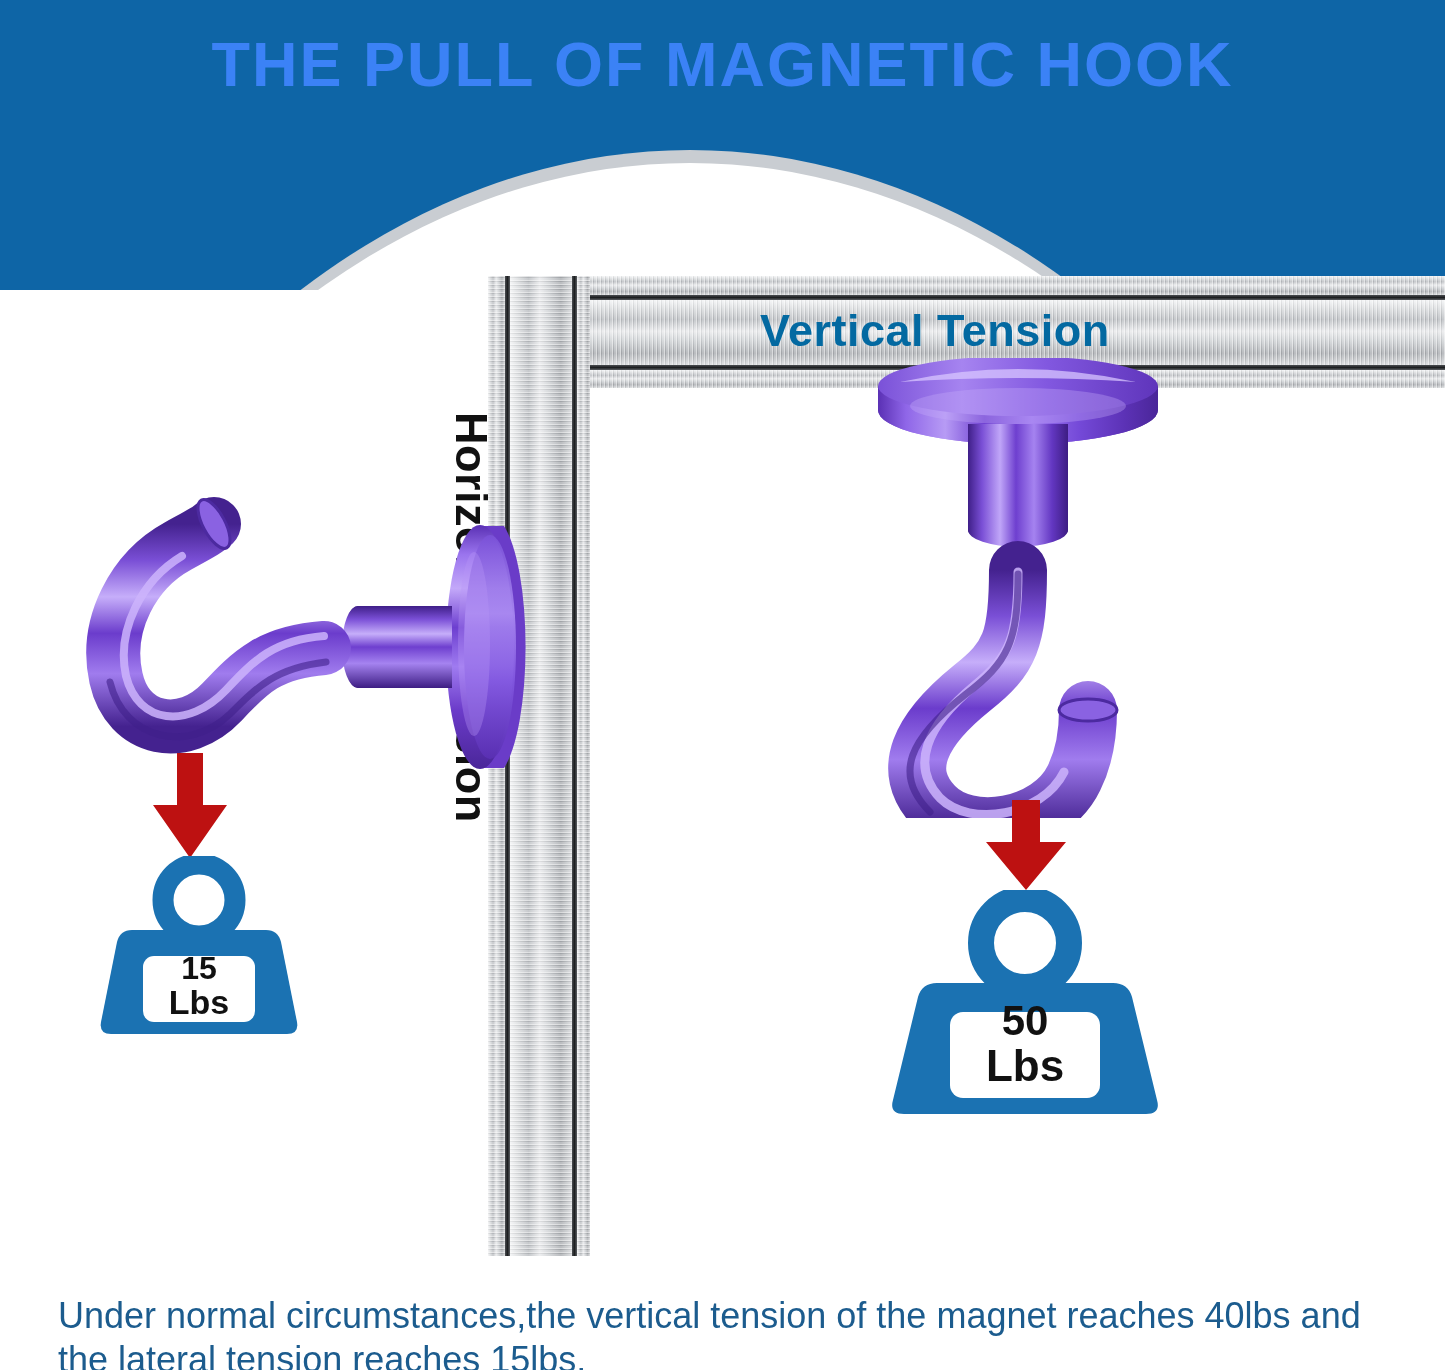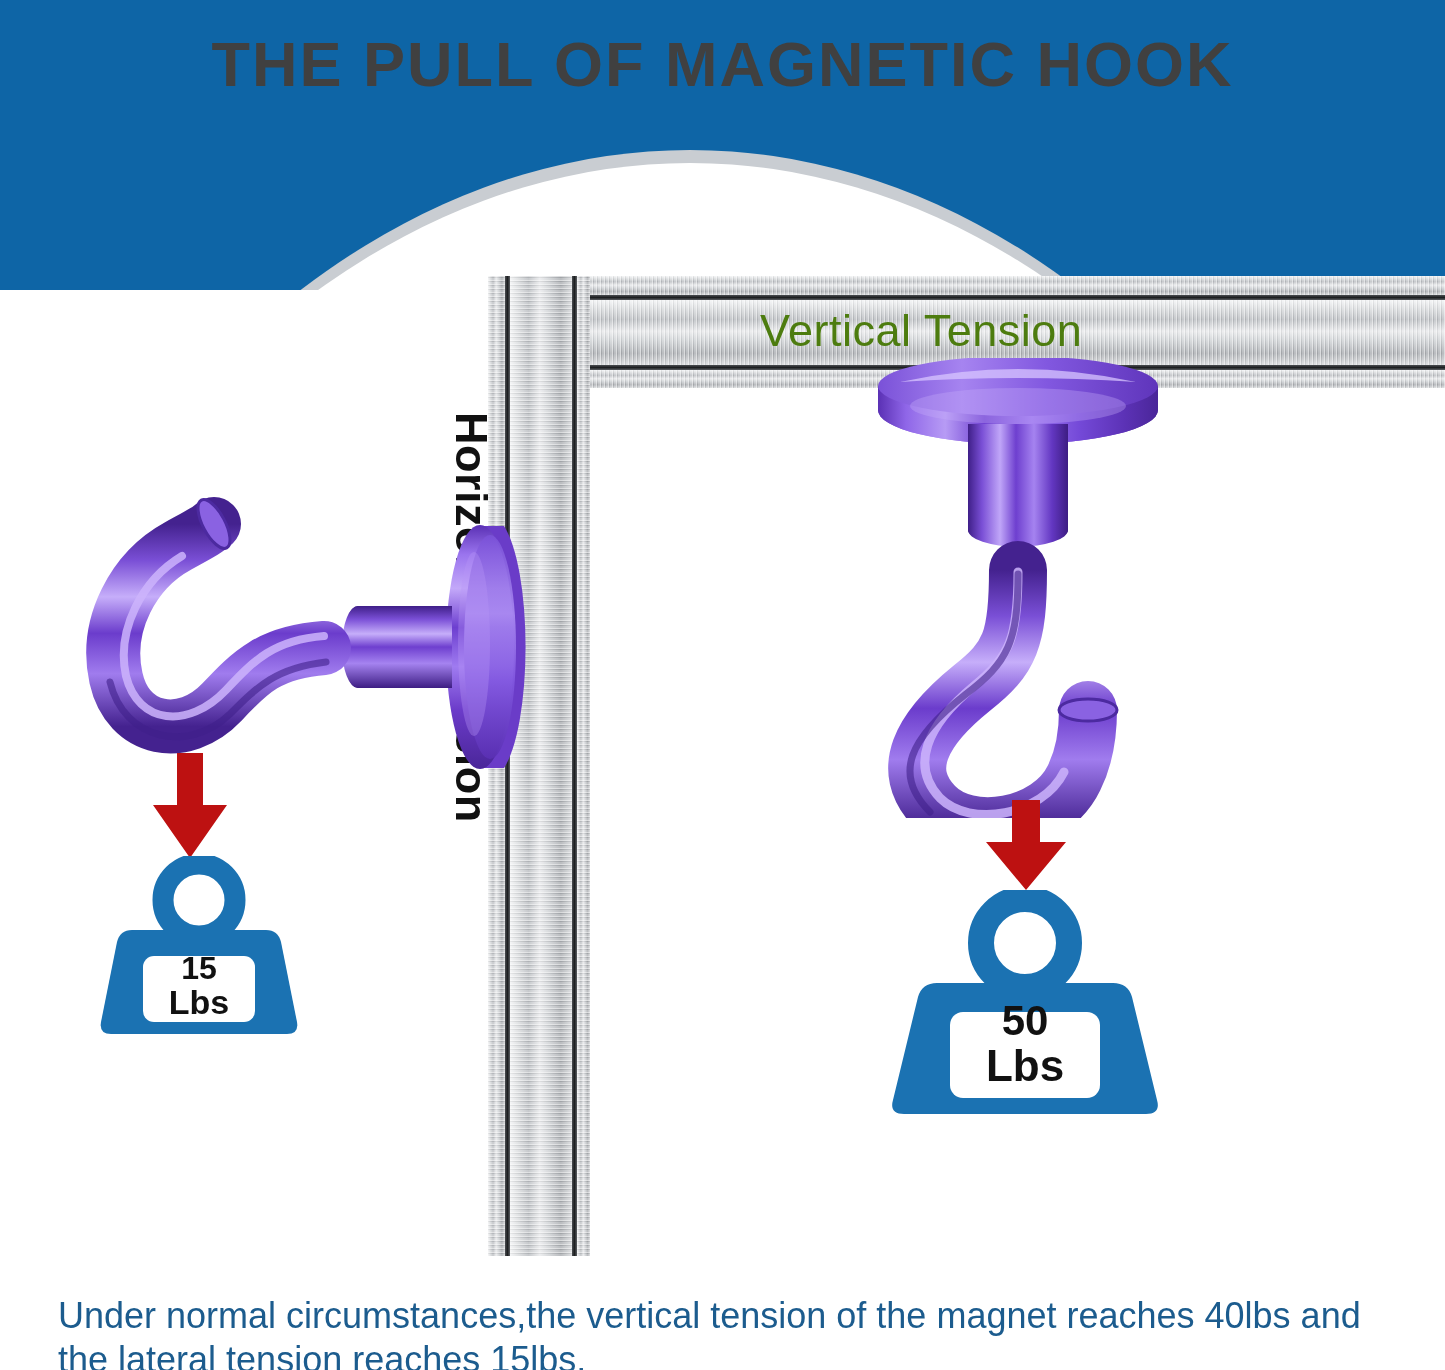--- a/index.html
+++ b/index.html
@@ -31,21 +31,21 @@
   #swoosh-white{
     position:absolute;
     left:-160px; top:163px;
     width:1700px; height:1260px;
     background:#ffffff;
     border-radius:50% 50% 0 0 / 100% 100% 0 0;
   }
   #title{
     position:absolute;left:0;top:28px;width:1445px;
     text-align:center;
-    color:#404040;
+    color:#3b82f6;
     font-size:63px;
     font-weight:bold;
     letter-spacing:2px;
     white-space:nowrap;
     font-family:"Liberation Sans",sans-serif;
   }
 
   
   .metal-h{
     background:
@@ -83,21 +83,21 @@
   #vbar-left-strip{position:absolute;left:0;top:0;width:17px;height:980px;}
   #vbar-line-left{position:absolute;left:17px;top:0;width:5px;height:980px;
       background:linear-gradient(to right,#4b4e52,#1d1f21,#5b5e62);}
   #vbar-face{position:absolute;left:22px;top:0;width:62px;height:980px;}
   #vbar-line-right{position:absolute;left:84px;top:0;width:5px;height:980px;
       background:linear-gradient(to right,#4b4e52,#1d1f21,#5b5e62);}
   #vbar-right-strip{position:absolute;left:89px;top:0;width:13px;height:980px;}
 
   #vertical-tension-label{
     position:absolute;left:760px;top:305px;
-    font-size:45px;font-weight:normal;color:#4d7c0f;
+    font-size:45px;font-weight:bold;color:#0369a1;
     letter-spacing:0.5px;white-space:nowrap;
     font-family:"Liberation Sans",sans-serif;
   }
   #horizontal-tension-label{
     position:absolute;left:497px;top:412px;
     width:560px;
     transform:rotate(90deg);
     transform-origin:0 0;
     font-size:45px;font-weight:bold;color:#111;
     letter-spacing:0.5px;white-space:nowrap;

